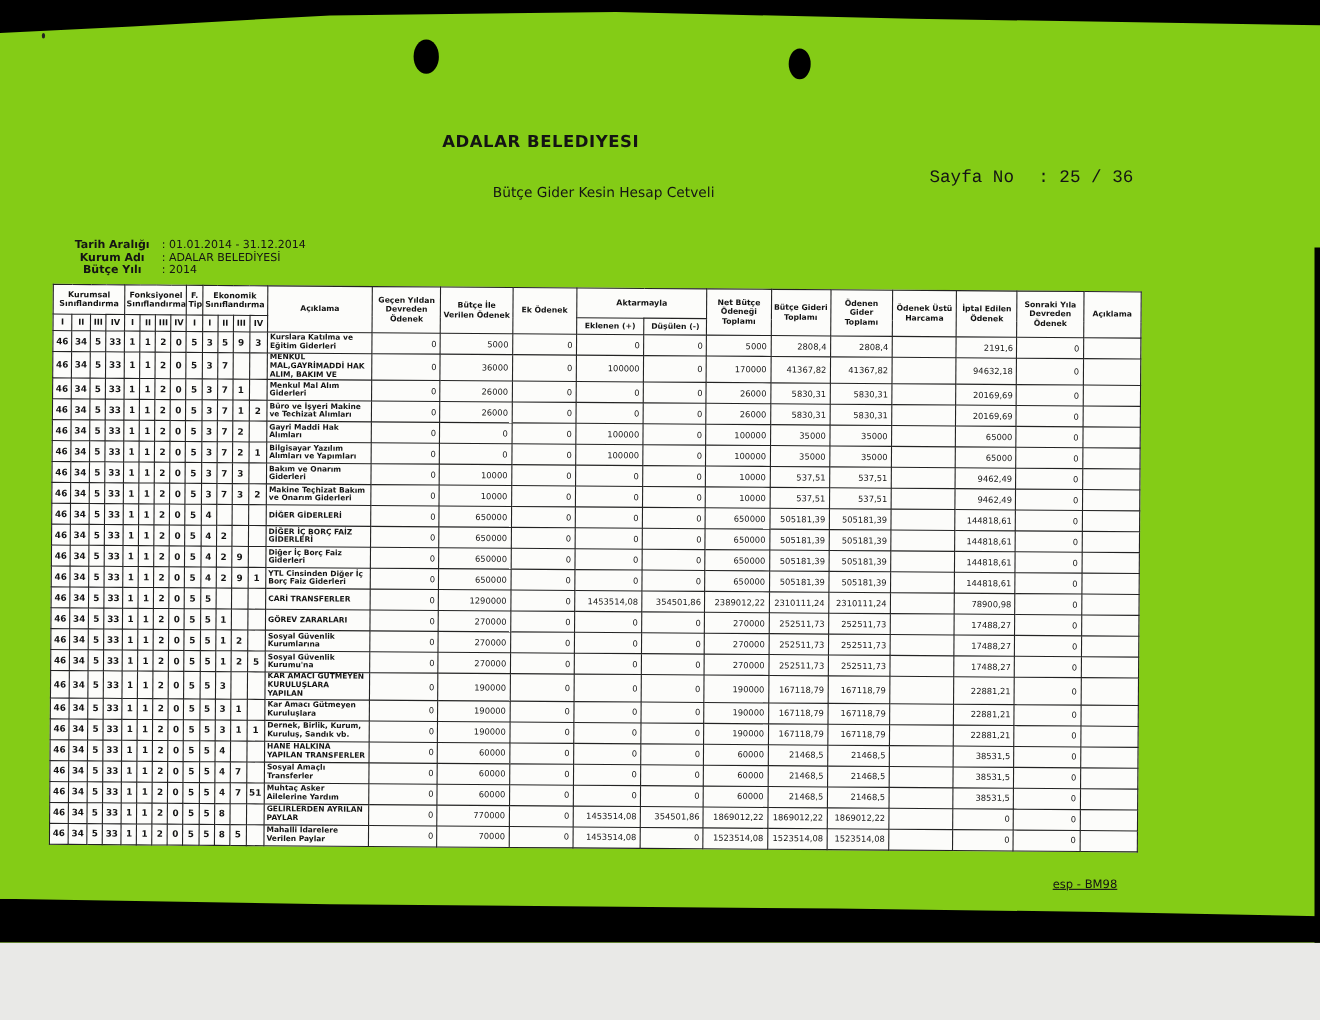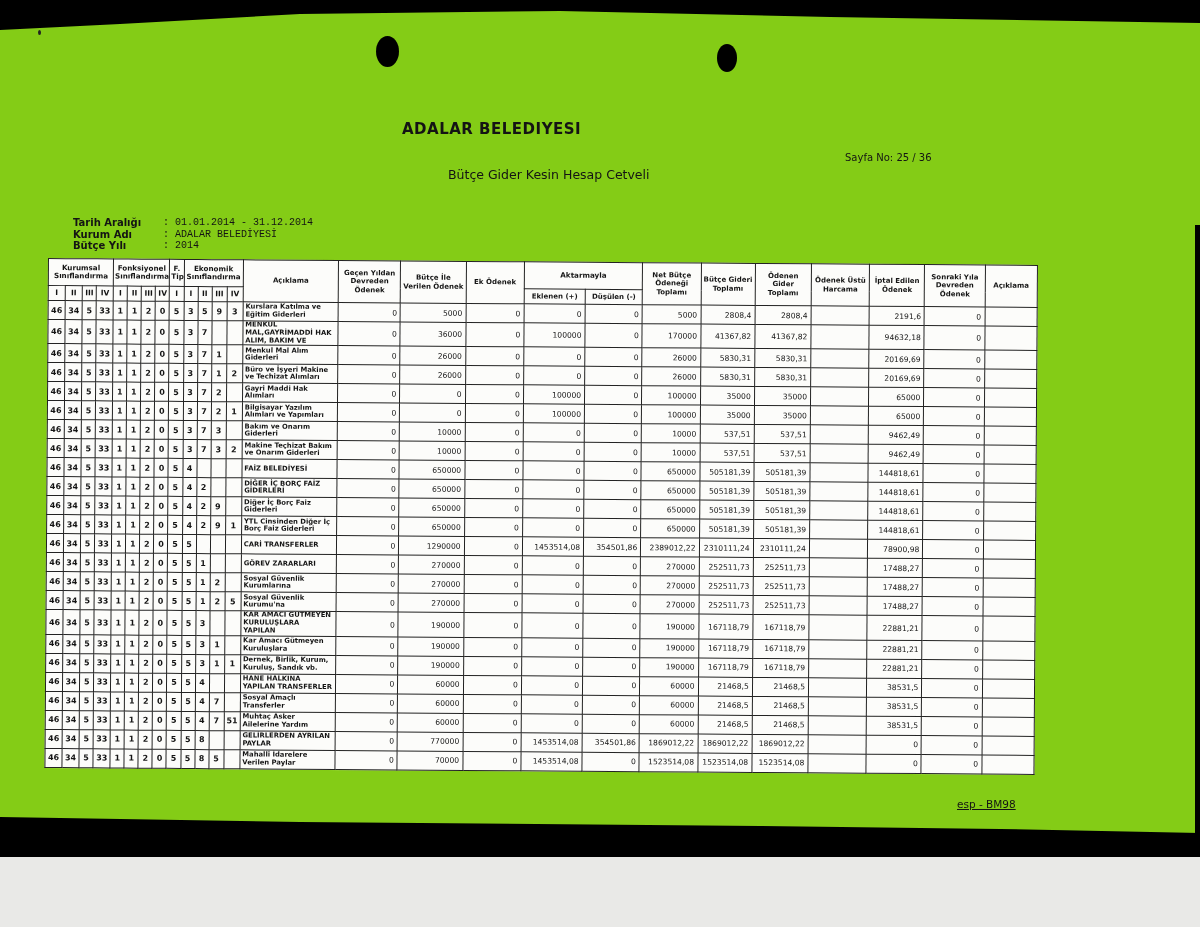--- a/index.html
+++ b/index.html
@@ -13,27 +13,27 @@
     clip-path:polygon(0 0px,300px 5px,760px 9px,1000px 12px,1200px 16px,1200px 40px,0 40px);}
   .band-right{position:absolute;right:0;top:225px;width:5px;height:702px;background:#000;}
   .punch{position:absolute;background:#000;border-radius:50%;}
   .punch.p1{left:376px;top:36px;width:23px;height:31px;}
   .punch.p2{left:717px;top:44px;width:20px;height:28px;}
   .speck{position:absolute;left:38px;top:30px;width:3px;height:5px;background:#222;border-radius:50%;}
 
   
   .title{position:absolute;left:402px;top:120px;font-size:15px;font-weight:bold;letter-spacing:.5px;}
   .subtitle{position:absolute;left:448px;top:167px;font-size:12.5px;font-weight:normal;}
-  .pageno{position:absolute;left:845px;top:152px;font-size:10px;display:flex;}
+  .pageno{position:absolute;left:845px;top:152px;font-size:16px;display:flex;gap:22px;font-family:Liberation Mono, monospace;}
 
   
-  .meta{position:absolute;left:73px;top:217px;font-size:10px;line-height:11.5px;}
+  .meta{position:absolute;left:57px;top:217px;font-size:10px;line-height:11.5px;text-align:center;}
   .meta-row{display:flex;}
   .meta-label{width:90px;font-weight:bold;}
-  .meta-value{font-weight:normal;font-family:Liberation Mono, monospace;}
+  .meta-value{font-weight:normal;}
 
   
   .tablewrap{position:absolute;left:48px;top:258px;transform:rotate(0.4deg);transform-origin:0 0;}
   table{border-collapse:collapse;table-layout:fixed;width:990px;background:#fcfcfa;}
   th,td{border:1px solid #232323;overflow:hidden;padding:0;vertical-align:middle;}
   thead th{font-size:7px;font-weight:bold;text-align:center;line-height:1.15;padding:1px;}
   th.grp{height:24px;font-size:7.2px;margin-left:16px;}
   th.rn{height:12px;font-size:7.5px;}
   tbody td{height:18px;}
   td.code{font-size:8px;font-weight:600;text-align:center;}
@@ -376,21 +376,21 @@
             <td class="code">33</td>
             <td class="code">1</td>
             <td class="code">1</td>
             <td class="code">2</td>
             <td class="code">0</td>
             <td class="code">5</td>
             <td class="code">4</td>
             <td class="code"></td>
             <td class="code"></td>
             <td class="code"></td>
-            <td class="desc">FAİZ  BELEDİYESİ</td>
+            <td class="desc">DİĞER  GİDERLERİ</td>
             <td class="num">0</td>
             <td class="num">650000</td>
             <td class="num">0</td>
             <td class="num">0</td>
             <td class="num">0</td>
             <td class="num">650000</td>
             <td class="num">505181,39</td>
             <td class="num">505181,39</td>
             <td class="num"></td>
             <td class="num">144818,61</td>

